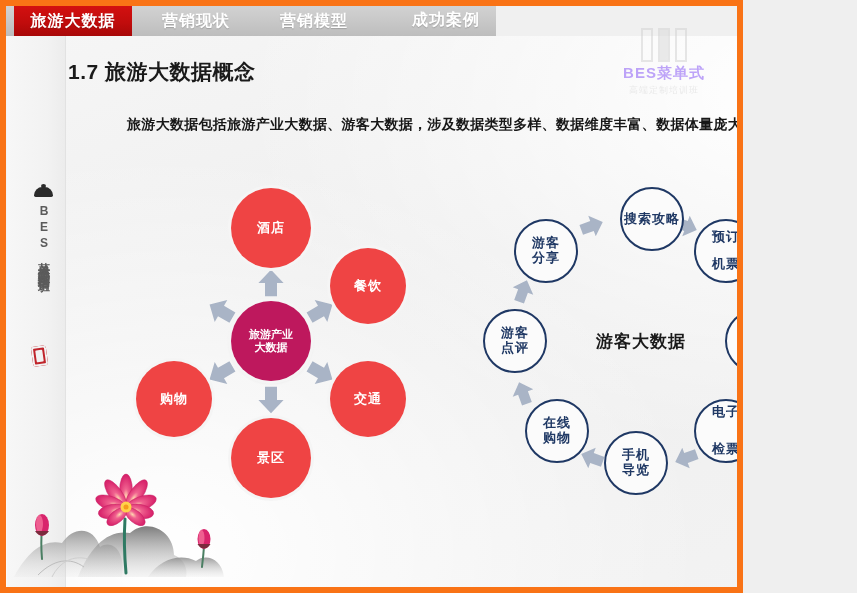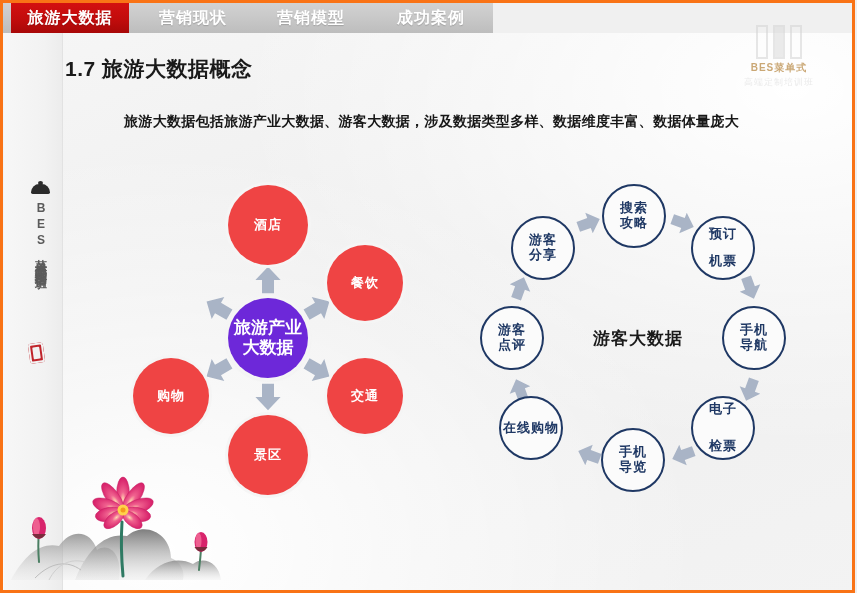--- a/index.html
+++ b/index.html
@@ -2,24 +2,24 @@
 <html><head>
 <meta charset="utf-8">
 <style>
   html,body{margin:0;padding:0;}
   body{
     width:857px;height:593px;
     font-family:"Liberation Sans","DejaVu Sans",sans-serif;
     background:#efefef;overflow:hidden;
   }
   #slide{
-    position:relative;width:855px;height:593px;
+    position:relative;width:743px;height:593px;
     background:#f0f0f0;
     box-sizing:border-box;
-    border:3px solid #f97316;
+    border:6px solid #f97316;
     overflow:hidden;
   }
   
   .bg-sheen{
     position:absolute;left:0;top:30px;width:857px;height:563px;
     background:
       radial-gradient(ellipse at 18% 92%, #ffffff 0%, rgba(255,255,255,0) 55%),
       radial-gradient(ellipse at 92% 10%, #ffffff 0%, rgba(255,255,255,0) 50%),
       linear-gradient(160deg,#f6f6f6 0%,#eeeeee 45%,#f3f3f3 100%);
     pointer-events:none;
@@ -100,21 +100,21 @@
     width:46px;height:34px;margin:0 auto 2px auto;position:relative;
   }
   .wm-mark .cell{
     position:absolute;top:0;width:12px;height:34px;
     border:2px solid #d4d4d4;box-sizing:border-box;
   }
   .wm-mark .c1{left:0;}
   .wm-mark .c2{left:17px;background:#dcdcdc;}
   .wm-mark .c3{left:34px;}
   .wm-title{
-    font-size:10px;font-weight:bold;color:#a16207;letter-spacing:1px;
+    font-size:15px;font-weight:bold;color:#8b5cf6;letter-spacing:1px;
     white-space:nowrap;
   }
   .wm-sub{
     font-size:9px;color:#dadada;letter-spacing:1px;margin-top:1px;
     white-space:nowrap;
   }
 
   
   .diagram{position:absolute;}
   #left-diagram{left:110px;top:160px;width:330px;height:350px;}
@@ -127,21 +127,21 @@
     box-sizing:border-box;
   }
   
   .node.blue{
     background:#ef4444;color:#ffffff;
     font-size:13px;font-weight:bold;
     box-shadow:0 0 0 3px #f5f5f5, 0 1px 3px rgba(0,0,0,.10);
     letter-spacing:1px;
   }
   .node.blue.center{
-    background:#6d28d9;font-size:17px;letter-spacing:0;
+    background:#be185d;font-size:11px;letter-spacing:0;
     box-shadow:0 0 0 3px #f5f5f5, 0 1px 4px rgba(0,0,0,.14);
   }
   
   .node.outline{
     background:#fbfbfb;color:#1f3864;
     border:2px solid #1f3864;
     font-size:13px;font-weight:bold;letter-spacing:1px;
   }
   .center-label{
     position:absolute;
@@ -164,21 +164,21 @@
 <div id="slide">
 
   <div class="bg-sheen"></div>
 
   <div class="tabbar">
     <div class="tabbar-bg"></div>
     <div id="tabs-host">
         <div class="tab active" style="left: 8px; width: 118px;">旅游大数据</div>
         <div class="tab" style="left: 140px; width: 100px;">营销现状</div>
         <div class="tab" style="left: 258px; width: 100px;">营销模型</div>
-        <div class="tab" style="left: 378px; width: 100px;">成功案例</div>
+        <div class="tab" style="left: 390px; width: 100px; font-family: Liberation Mono, monospace;">成功案例</div>
       </div>
   </div>
 
   <div class="title">1.7 旅游大数据概念</div>
   <div class="subtitle">旅游大数据包括旅游产业大数据、游客大数据，涉及数据类型多样、数据维度丰富、数据体量庞大</div>
 
   <div class="vstrip">
     <div class="vstrip-logo">
       <div class="dot"></div>
         <div class="dome"></div>
@@ -283,41 +283,41 @@
       <div class="arrow" style="left: 42px; top: 112px; width: 26px; height: 26px; transform: rotate(20deg);">
         <svg width="26" height="26" viewBox="0 0 100 100">
           <path d="M50 6 L92 50 L70 50 L70 94 L30 94 L30 50 L8 50 Z" fill="#a9b4c6"></path>
         </svg>
       </div>
       <div class="arrow" style="left: 111px; top: 47px; width: 26px; height: 26px; transform: rotate(70deg);">
         <svg width="26" height="26" viewBox="0 0 100 100">
           <path d="M50 6 L92 50 L70 50 L70 94 L30 94 L30 50 L8 50 Z" fill="#a9b4c6"></path>
         </svg>
       </div>
-      <div class="node outline" style="left: 137px; top: 21px; width: 64px; height: 64px; flex-direction: column;">
+      <div class="node outline" style="left: 152px; top: 21px; width: 64px; height: 64px; ">
         <span>搜索</span>
         <span>攻略</span>
       </div>
       <div class="node outline" style="left: 226px; top: 53px; width: 64px; height: 64px; flex-direction: column; gap: 12px;">
         <span>预订</span>
         <span>机票</span>
       </div>
       <div class="node outline" style="left: 257px; top: 143px; width: 64px; height: 64px; flex-direction: column;">
         <span>手机</span>
         <span>导航</span>
       </div>
       <div class="node outline" style="left: 226px; top: 233px; width: 64px; height: 64px; flex-direction: column; gap: 22px;">
         <span>电子</span>
         <span>检票</span>
       </div>
       <div class="node outline" style="left: 136px; top: 265px; width: 64px; height: 64px; flex-direction: column;">
         <span>手机</span>
         <span>导览</span>
       </div>
-      <div class="node outline" style="left: 34px; top: 233px; width: 64px; height: 64px; flex-direction: row;">
+      <div class="node outline" style="left: 57px; top: 233px; width: 64px; height: 64px; flex-direction: column;">
         <span>在线</span>
         <span>购物</span>
       </div>
       <div class="node outline" style="left: 15px; top: 143px; width: 64px; height: 64px; flex-direction: column;">
         <span>游客</span>
         <span>点评</span>
       </div>
       <div class="node outline" style="left: 46px; top: 53px; width: 64px; height: 64px; flex-direction: column;">
         <span>游客</span>
         <span>分享</span>

